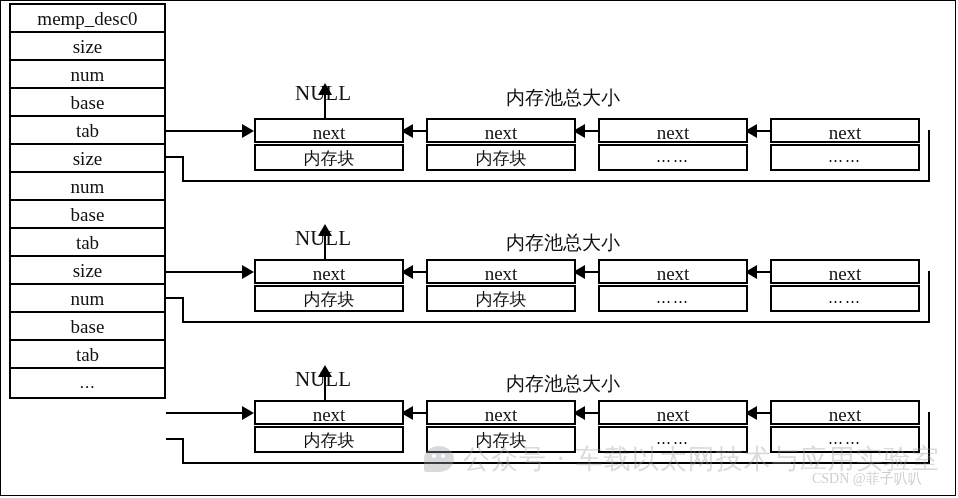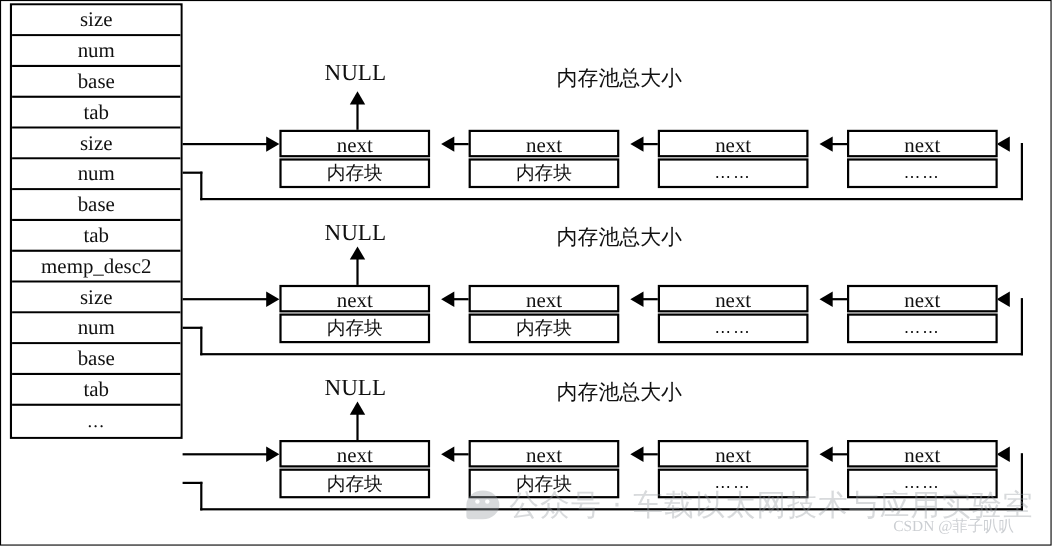--- a/index.html
+++ b/index.html
@@ -44,21 +44,21 @@
     box-sizing:border-box;
     background:#fff;
     white-space:nowrap;
   }
   .desc-row:last-child{border-bottom:none;}
   .desc-row.dots{font-size:17px;letter-spacing:1px;}
 
   
   .blk{
     position:absolute;
-    width:137px;
+    width:150px;
     box-sizing:border-box;
   }
   .blk-cell{
     height:25px;
     line-height:25px;
     border:2px solid #000;
     box-sizing:border-box;
     text-align:center;
     font-size:19px;
     color:#111;
@@ -77,20 +77,21 @@
     font-size:15px;
     letter-spacing:2px;
     line-height:22px;
   }
 
   
   .lbl{
     position:absolute;
     white-space:nowrap;
     color:#111;
+    margin-top:27px;
   }
   .lbl-null{
     font-family:"Liberation Serif", serif;
     font-size:21px;
   }
   .lbl-pool{
     font-family:"DejaVu Sans", sans-serif;
     font-size:19px;
   }
 
@@ -162,29 +163,29 @@
   }
 </style>
 </head>
 <body>
 
 <div id="canvas">
 
   <div class="frame"></div>
 
   <div class="desc-table">
+    <div class="desc-row">memp_desc0</div>
     <div class="desc-row">size</div>
     <div class="desc-row">num</div>
     <div class="desc-row">base</div>
     <div class="desc-row">tab</div>
     <div class="desc-row">size</div>
     <div class="desc-row">num</div>
     <div class="desc-row">base</div>
     <div class="desc-row">tab</div>
-    <div class="desc-row">memp_desc2</div>
     <div class="desc-row">size</div>
     <div class="desc-row">num</div>
     <div class="desc-row">base</div>
     <div class="desc-row">tab</div>
     <div class="desc-row dots">...</div>
   </div>
 
   <div class="lbl lbl-null" style="left:295px; top:54px;">NULL</div>
   <div class="lbl lbl-pool" style="left:506px; top:58px;">内存池总大小</div>
 

